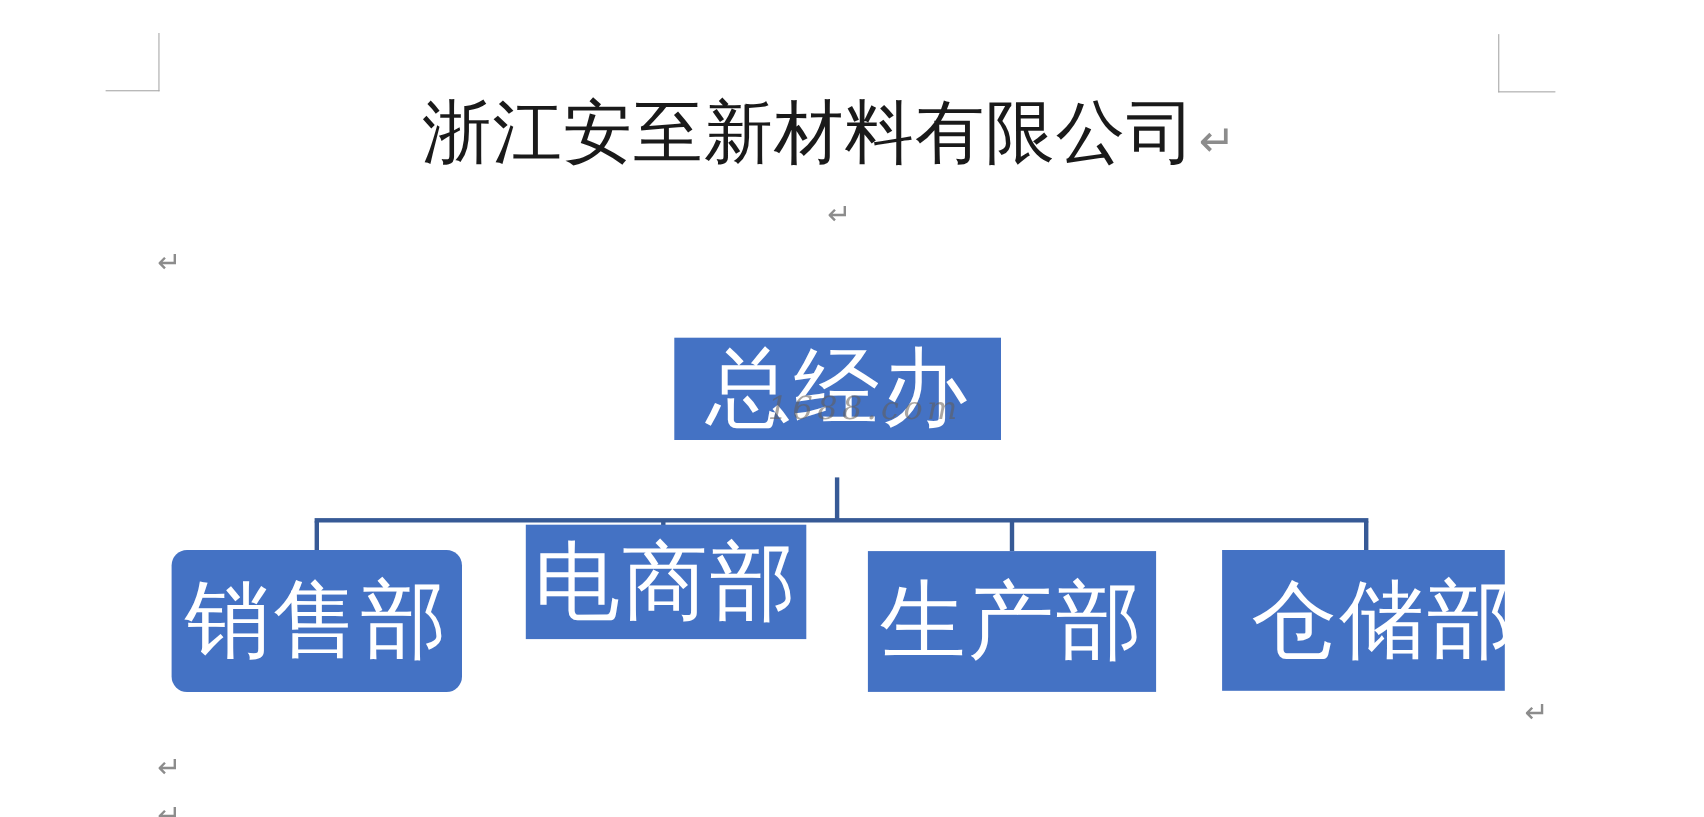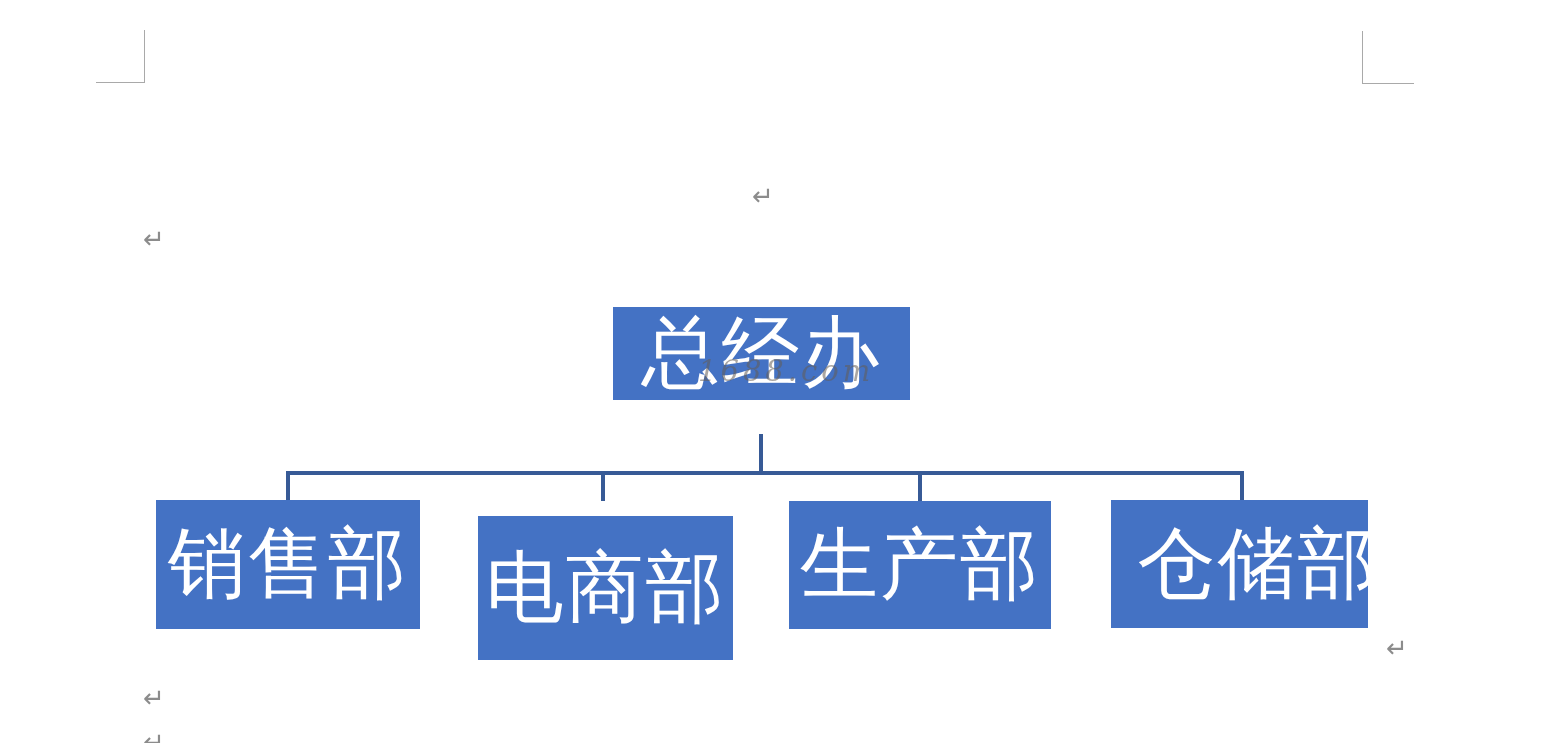--- a/index.html
+++ b/index.html
@@ -67,22 +67,22 @@
     background: var(--box-fill);
     color: var(--box-text);
     display: flex;
     align-items: center;
     justify-content: center;
     font-size: 78px;
     letter-spacing: 2px;
     white-space: nowrap;
   }
   .box-root       { left: 613px;  top: 307px; width: 297px; height: 93px; }
-  .box-sales      { left: 156px;  top: 500px; width: 264px; height: 129px; }
-  .box-ecommerce  { left: 478px;  top: 516px; width: 255px; height: 144px; }
+  .box-sales      { left: 156px;  top: 500px; width: 264px; height: 129px; border-radius: 14px; }
+  .box-ecommerce  { left: 478px;  top: 477px; width: 255px; height: 104px; }
   .box-production { left: 789px;  top: 501px; width: 262px; height: 128px; }
   .box-warehouse  { left: 1111px; top: 500px; width: 257px; height: 128px; padding-left: 36px; }
 
   .conn { position: absolute; background: var(--connector); }
   .conn-stub { left: 759px; top: 434px; width: 4px;   height: 38px; }
   .conn-hbar { left: 286px; top: 471px; width: 958px; height: 4px;  }
   .conn-drop { top: 474px; width: 4px; height: 27px; }
   .conn-drop-1 { left: 286px;  }
   .conn-drop-2 { left: 601px;  }
   .conn-drop-3 { left: 918px;  }
@@ -105,20 +105,23 @@
 </head>
 <body>
 
 <div class="page">
 
   <div class="crop crop-tl-v"></div>
   <div class="crop crop-tl-h"></div>
   <div class="crop crop-tr-v"></div>
   <div class="crop crop-tr-h"></div>
 
+  <div class="title-line">
+    <span class="doc-title">浙江安至新材料有限公司</span><span class="title-pmark">↵</span>
+  </div>
 
   <span class="pmark pmark-center">↵</span>
   <span class="pmark pmark-left-1">↵</span>
   <span class="pmark pmark-right-1">↵</span>
   <span class="pmark pmark-left-2">↵</span>
   <span class="pmark pmark-left-3">↵</span>
 
   <div>
     <div class="org-box box-root">
       <span>总经办</span>

